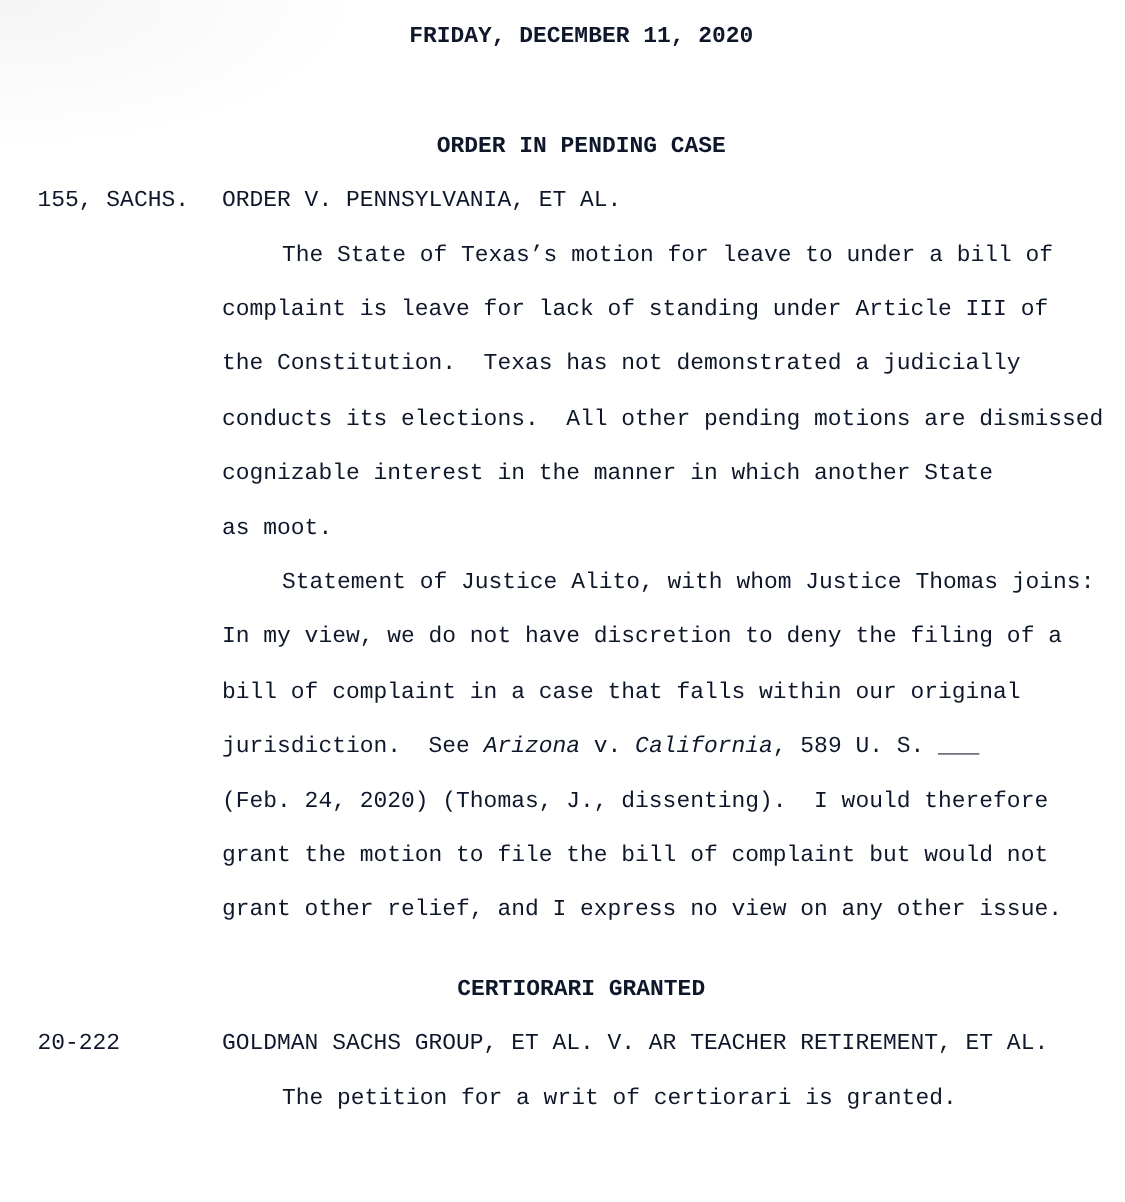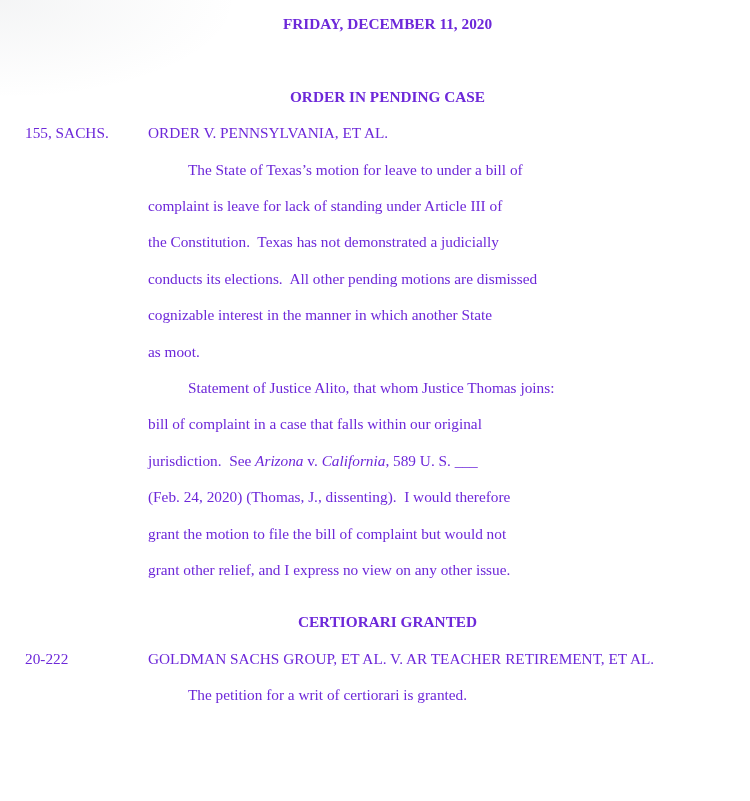--- a/index.html
+++ b/index.html
@@ -2,22 +2,22 @@
 <html><head>
 <meta charset="utf-8">
 <style>
   html, body { margin: 0; padding: 0; background: #ffffff; }
   .page {
     position: relative;
     width: 750px;
     height: 801px;
     box-sizing: border-box;
     background: #ffffff;
-    color: #6d28d9;
-    font-family: Liberation Serif, serif;
+    color: #0f172a;
+    font-family: Liberation Mono, monospace;
     font-size: 15.3px;
     line-height: 36.4px;
     padding: 6px 0 0 25px;
     overflow: hidden;
   }
   .corner-shade {
     position: absolute;
     top: 0; left: 0;
     width: 240px; height: 100px;
     background: radial-gradient(ellipse at 0% 0%, rgba(100,110,120,0.07), rgba(100,110,120,0.0) 70%);
@@ -58,21 +58,22 @@
   <div class="para">
     <div class="line indent">The State of Texas’s motion for leave to under a bill of</div>
     <div class="line">complaint is leave for lack of standing under Article III of</div>
     <div class="line">the Constitution.  Texas has not demonstrated a judicially</div>
     <div class="line">conducts its elections.  All other pending motions are dismissed</div>
     <div class="line">cognizable interest in the manner in which another State</div>
     <div class="line">as moot.</div>
   </div>
 
   <div class="para">
-    <div class="line indent">Statement of Justice Alito, that whom Justice Thomas joins:</div>
+    <div class="line indent">Statement of Justice Alito, with whom Justice Thomas joins:</div>
+    <div class="line">In my view, we do not have discretion to deny the filing of a</div>
     <div class="line">bill of complaint in a case that falls within our original</div>
     <div class="line"><span>jurisdiction.  See </span><em>Arizona</em><span> v. </span><em>California</em><span>, 589 U. S. ___</span></div>
     <div class="line">(Feb. 24, 2020) (Thomas, J., dissenting).  I would therefore</div>
     <div class="line">grant the motion to file the bill of complaint but would not</div>
     <div class="line">grant other relief, and I express no view on any other issue.</div>
   </div>
 
   <div class="heading cert-heading">CERTIORARI GRANTED</div>
 
   <div class="case-line">

